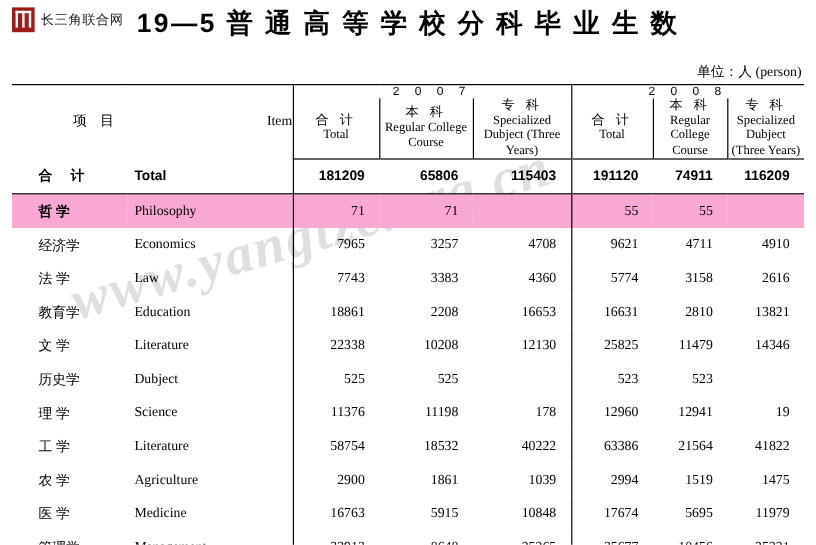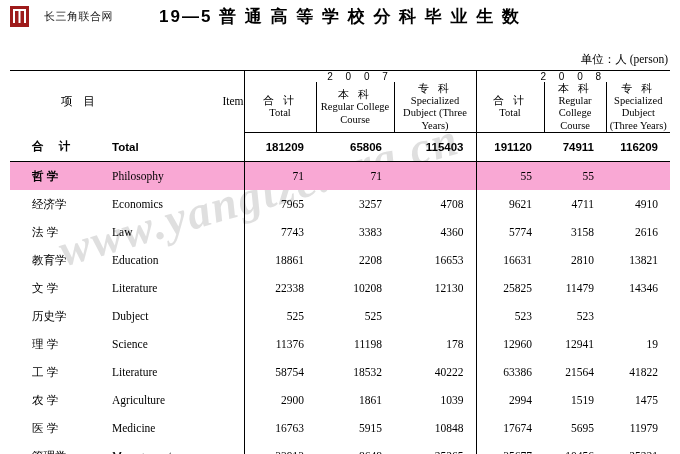--- a/index.html
+++ b/index.html
@@ -41,21 +41,21 @@
     z-index: 5;
   }
 
   
   .logo-row {
     position: absolute;
     left: 10px;
     top: 6px;
     display: flex;
     align-items: center;
-    gap: 15px;
+    gap: 5px;
     z-index: 8;
   }
   .logo-mark {
     width: 19px;
     height: 21px;
     position: relative;
   }
   .logo-text {
     font-family: "Liberation Sans", sans-serif;
     font-size: 11px;
@@ -64,21 +64,21 @@
   }
 
   
   .title-cn {
     position: absolute;
     left: 0; right: 0;
     top: 5px;
     text-align: center;
     font-family: "Liberation Sans", sans-serif;
     font-weight: bold;
-    font-size: 17px;
+    font-size: 22px;
     letter-spacing: 2px;
     z-index: 7;
   }
   .title-en {
     position: absolute;
     left: 0; right: 0;
     top: 29px;
     text-align: center;
     font-family: "Liberation Serif", serif;
     font-size: 12.5px;

